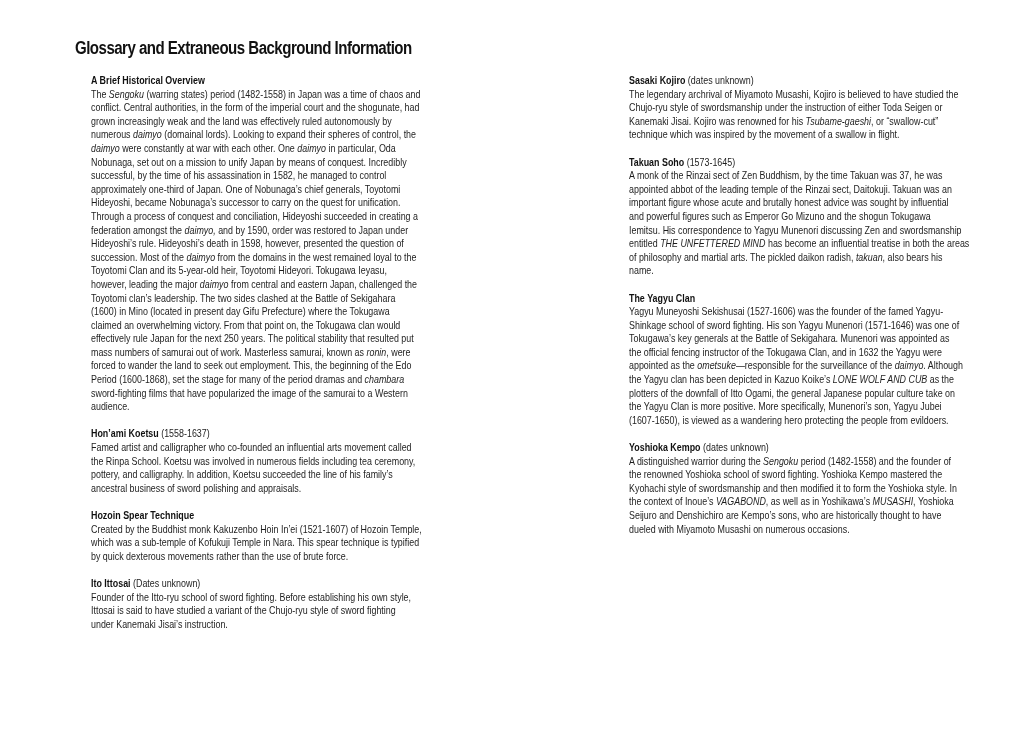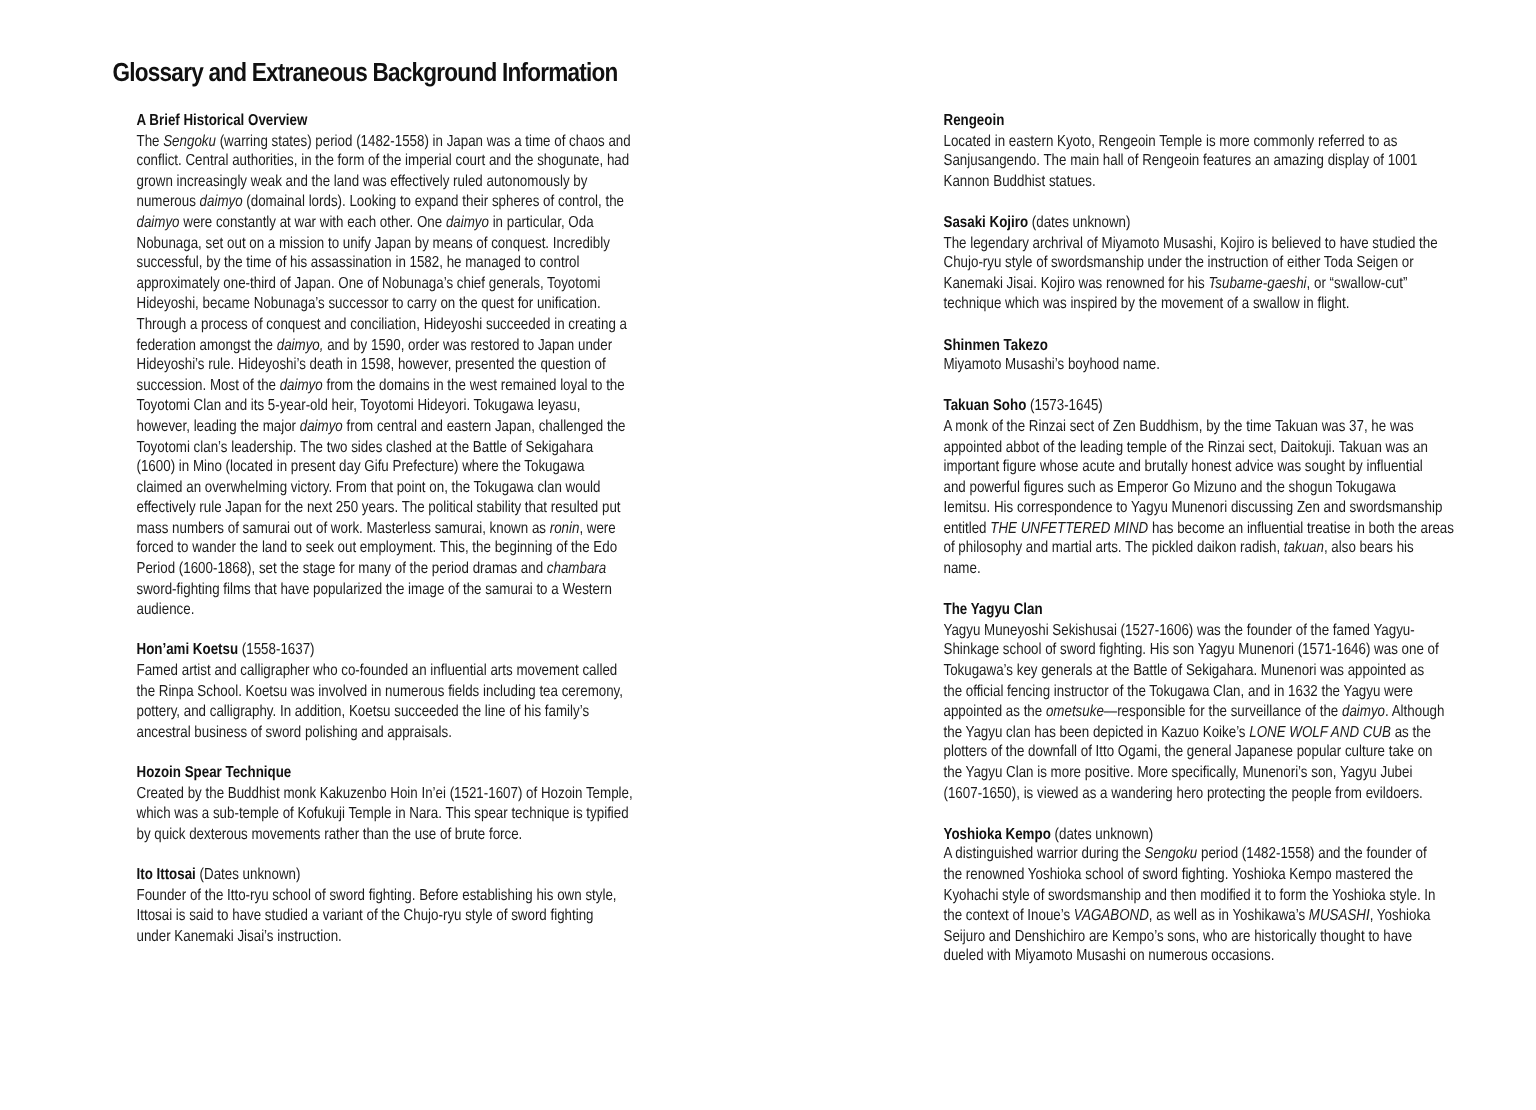--- a/index.html
+++ b/index.html
@@ -71,35 +71,25 @@
     </div>
     <div class="entry">
       <div class="line"><span class="term">Ito Ittosai</span><span class="dates"> (Dates unknown)</span></div>
       <div class="line">Founder of the Itto-ryu school of sword fighting. Before establishing his own style,</div>
       <div class="line">Ittosai is said to have studied a variant of the Chujo-ryu style of sword fighting</div>
       <div class="line">under Kanemaki Jisai’s instruction.</div>
     </div>
   </div>
 <div class="col col-right">
     <div class="entry">
-      <div class="line"><span class="term">Rengeoin</span></div>
-      <div class="line">Located in eastern Kyoto, Rengeoin Temple is more commonly referred to as</div>
-      <div class="line">Sanjusangendo. The main hall of Rengeoin features an amazing display of 1001</div>
-      <div class="line">Kannon Buddhist statues.</div>
-    </div>
-    <div class="entry">
       <div class="line"><span class="term">Sasaki Kojiro</span><span class="dates"> (dates unknown)</span></div>
       <div class="line">The legendary archrival of Miyamoto Musashi, Kojiro is believed to have studied the</div>
       <div class="line">Chujo-ryu style of swordsmanship under the instruction of either Toda Seigen or</div>
       <div class="line">Kanemaki Jisai. Kojiro was renowned for his <i>Tsubame-gaeshi</i>, or “swallow-cut”</div>
       <div class="line">technique which was inspired by the movement of a swallow in flight.</div>
-    </div>
-    <div class="entry">
-      <div class="line"><span class="term">Shinmen Takezo</span></div>
-      <div class="line">Miyamoto Musashi’s boyhood name.</div>
     </div>
     <div class="entry">
       <div class="line"><span class="term">Takuan Soho</span><span class="dates"> (1573-1645)</span></div>
       <div class="line">A monk of the Rinzai sect of Zen Buddhism, by the time Takuan was 37, he was</div>
       <div class="line">appointed abbot of the leading temple of the Rinzai sect, Daitokuji. Takuan was an</div>
       <div class="line">important figure whose acute and brutally honest advice was sought by influential</div>
       <div class="line">and powerful figures such as Emperor Go Mizuno and the shogun Tokugawa</div>
       <div class="line">Iemitsu. His correspondence to Yagyu Munenori discussing Zen and swordsmanship</div>
       <div class="line">entitled <i>THE UNFETTERED MIND</i> has become an influential treatise in both the areas</div>
       <div class="line">of philosophy and martial arts. The pickled daikon radish, <i>takuan</i>, also bears his</div>

